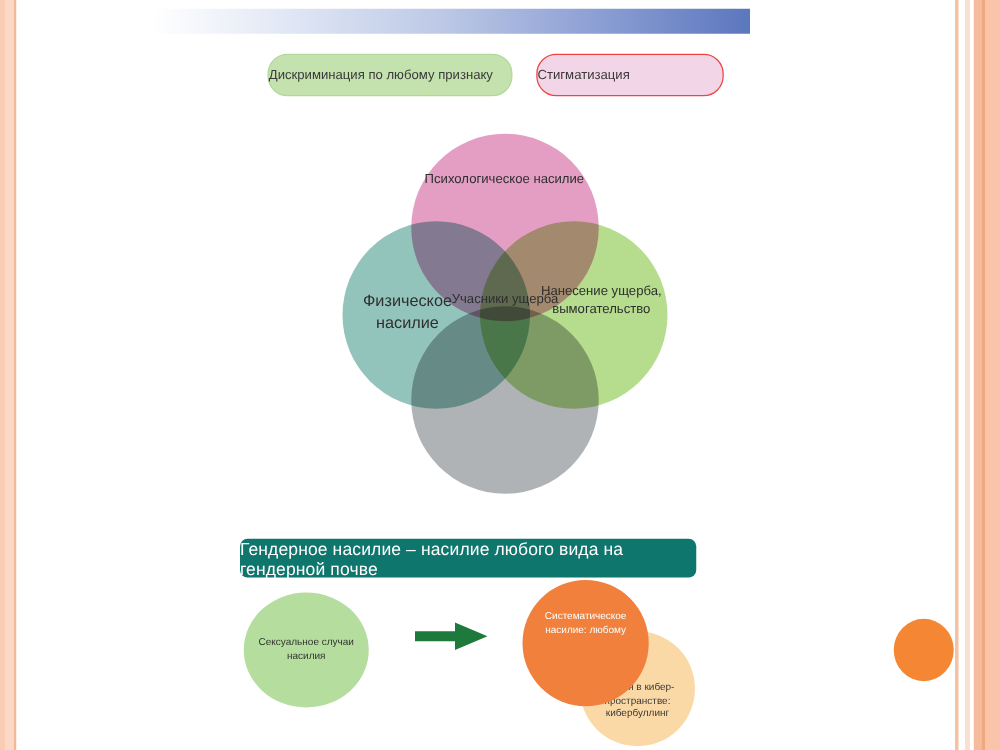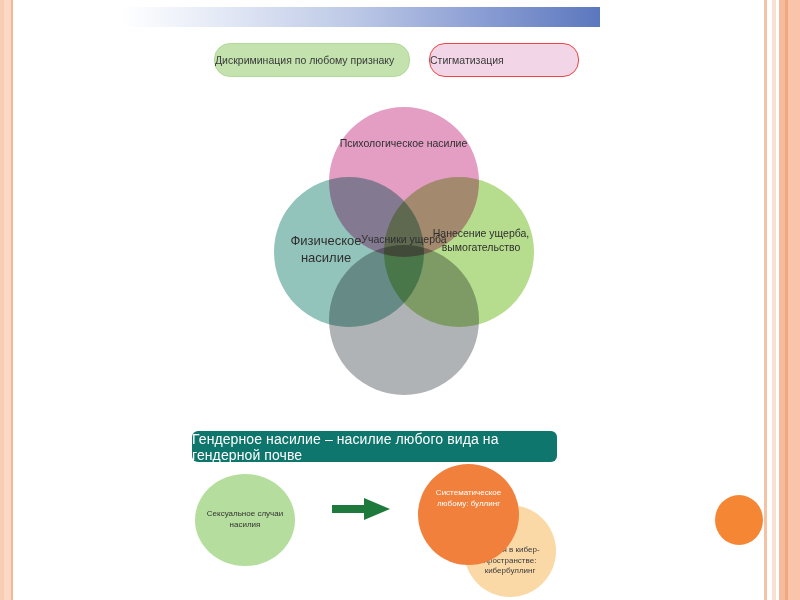--- a/index.html
+++ b/index.html
@@ -250,18 +250,18 @@
     <svg width="64" height="28" viewBox="0 0 64 28" xmlns="http://www.w3.org/2000/svg">
       <path d="M2 10 L34 10 L34 3 L60 14 L34 25 L34 18 L2 18 Z" fill="#1e7a3c"></path>
     </svg>
   </div>
 
   <div class="ell ell-peach">
     <span class="etxt">Травля в кибер-пространстве: кибербуллинг</span>
   </div>
 
   <div class="ell ell-orange">
-    <span class="etxt">Систематическое любому: буллинг</span>
+    <span class="etxt">Систематическое насилие: любому</span>
   </div>
 
   <div class="orange-dot"></div>
 
 </div>
 
 </body></html>

